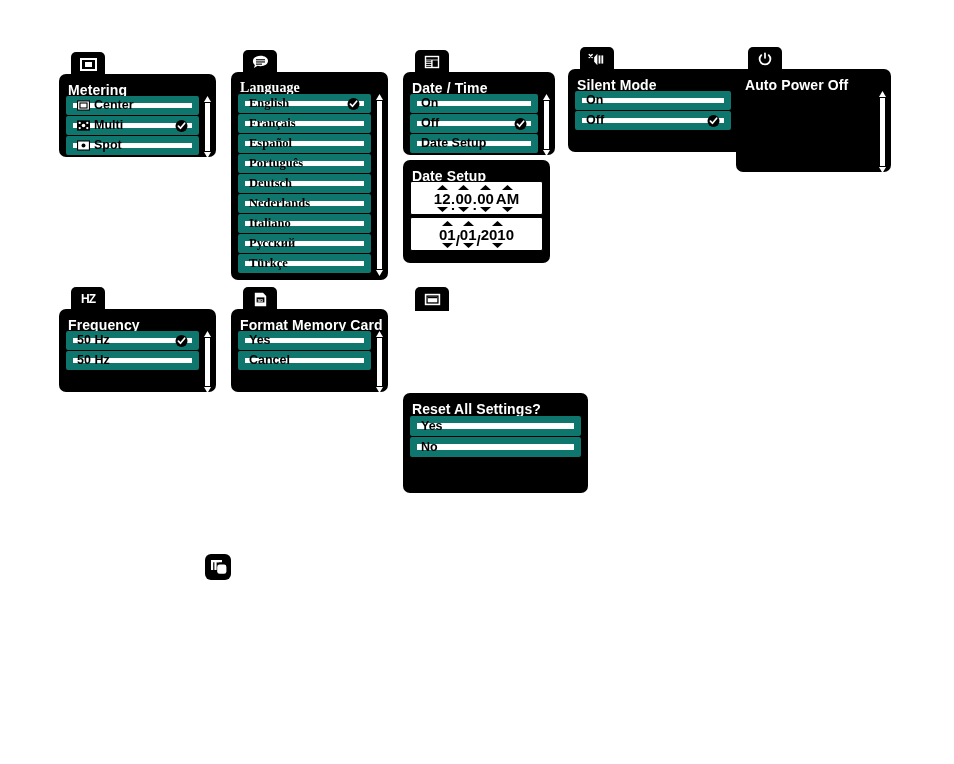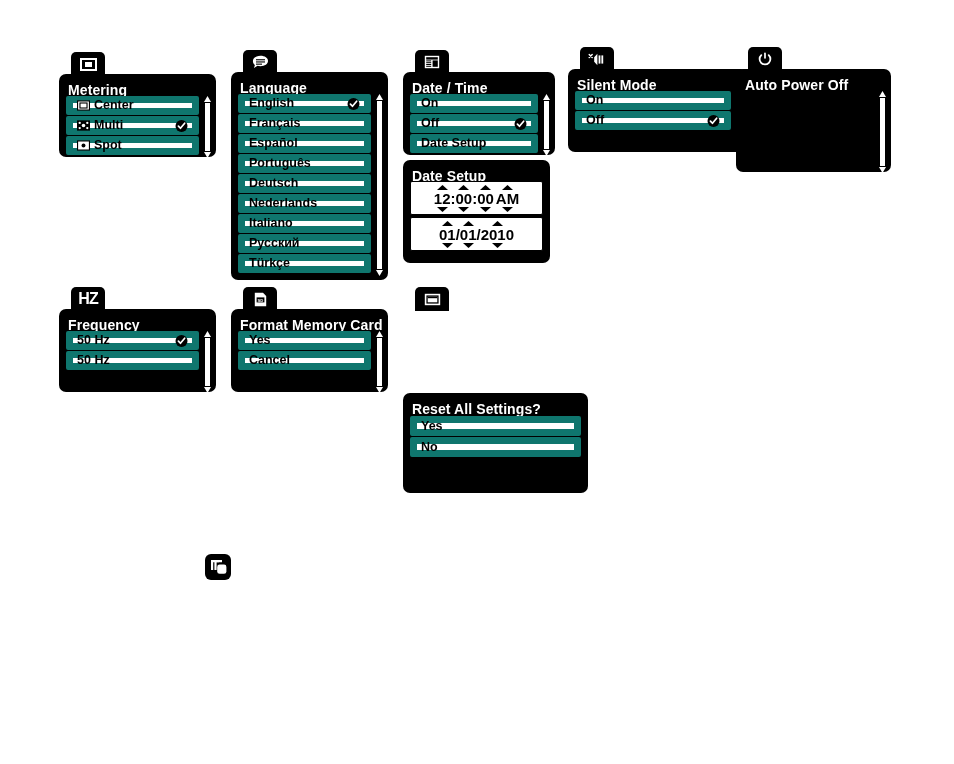--- a/index.html
+++ b/index.html
@@ -125,21 +125,21 @@
     position: relative;
     background: #ffffff;
     border: 1px solid #000000;
     border-radius: 2px;
     height: 32px;
     margin-bottom: 2px;
     display: flex;
     align-items: center;
     justify-content: center;
   }
-  .spingroup { display: flex; align-items: center; }
+  .spingroup { display: flex; align-items: flex-end; }
   .seg {
     position: relative;
     display: flex;
     flex-direction: column;
     align-items: center;
     justify-content: center;
     padding: 0 0px;
   }
   .seg .txt {
     font-size: 15px;
@@ -220,21 +220,21 @@
           <path d="M3.5 0 L7 6 L0 6 Z" fill="#fff"></path>
         </svg>
       <div class="track"></div>
       <svg class="arrow" viewBox="0 0 7 6">
           <path d="M3.5 6 L0 0 L7 0 Z" fill="#fff"></path>
         </svg>
     </div>
   </div>
 </div>
 
-<div class="panel" style="left:231px; top:50px; width:157px; height:230px;">
+<div class="panel" style="left:231px; top:50px; width:157px; height:230px;font-family:Liberation Serif, serif;">
   <div class="tab">
     <svg width="17" height="14" viewBox="0 0 17 14">
       <path d="M8.5 0.8 C12.8 0.8 16 3 16 6 C16 9 12.8 11.2 8.5 11.2 C7.4 11.2 6.4 11.1 5.5 10.8 L2 13 L2.9 10 C1.6 9 0.9 7.6 0.9 6 C0.9 3 4.2 0.8 8.5 0.8 Z" fill="#fff"></path>
       <rect x="4" y="4.2" width="9" height="1.1" fill="#000"></rect>
       <rect x="4" y="6.4" width="9" height="1.1" fill="#000"></rect>
       <rect x="4" y="8.6" width="6" height="1.1" fill="#000"></rect>
     </svg>
   </div>
   <div class="body">
     <div class="title">Language</div>
@@ -462,21 +462,21 @@
       <div class="track"></div>
       <svg class="arrow" viewBox="0 0 7 6">
           <path d="M3.5 6 L0 0 L7 0 Z" fill="#fff"></path>
         </svg>
     </div>
   </div>
 </div>
 
 <div class="panel" style="left:59px; top:287px; width:157px; height:105px;">
   <div class="tab">
-    <span style="color:#fff;font-size:16px;font-weight:bold;letter-spacing:-1px;font-family:'Liberation Sans',sans-serif;">HZ</span>
+    <span style="color:#fff;font-size:12px;font-weight:bold;letter-spacing:-1px;font-family:'Liberation Sans',sans-serif;">HZ</span>
   </div>
   <div class="body">
     <div class="title">Frequency</div>
     <div class="rows hasbar">
       <div class="row">
         <span class="label">50 Hz</span>
         <svg class="check" viewBox="0 0 16 16">
           <circle cx="8" cy="8" r="7.4" fill="#000"></circle>
           <path d="M4.2 8.2 L6.7 10.8 L11.9 4.6" stroke="#fff" stroke-width="2.1" fill="none" stroke-linecap="round" stroke-linejoin="round"></path>
         </svg>

